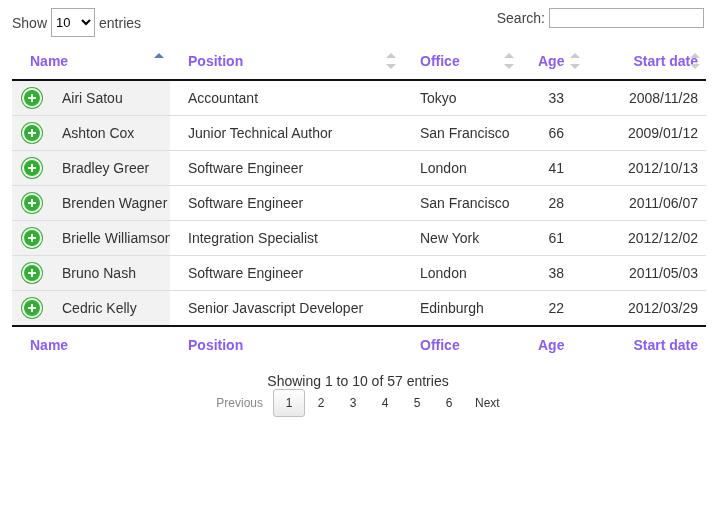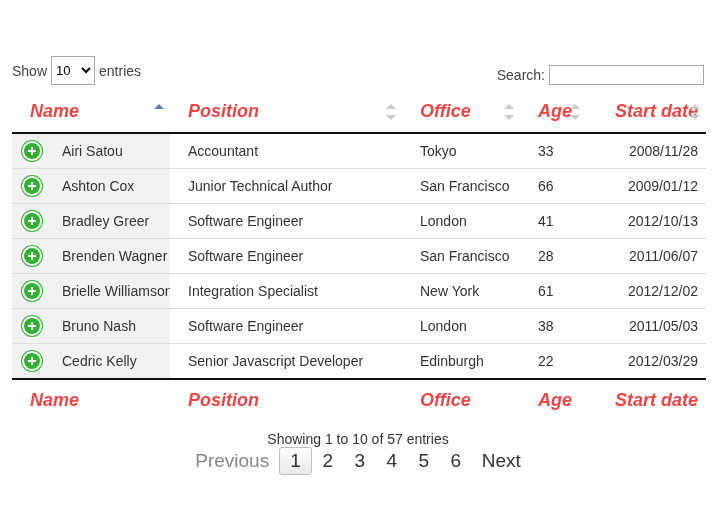--- a/index.html
+++ b/index.html
@@ -8,25 +8,24 @@
     padding: 8px 12px;
     font-family: "Helvetica Neue", Arial, sans-serif;
     font-size: 14px;
     color: #333;
     background: #fff;
     width: 716px;
   }
   .top-bar {
     display: flex;
     justify-content: space-between;
-    align-items: flex-end;
+    align-items: flex-start;
     padding: 0 0 6px 0;
     font-size: 14px;
     color: #444;
-    margin-top: 48px;
   }
   .top-bar .left-ctrl, .top-bar .right-ctrl {
     display: flex;
     align-items: center;
     gap: 4px;
   }
   select.entries {
     font-size: 13px;
     height: 29px;
     border: 1px solid #aaa;
@@ -40,38 +39,37 @@
     padding: 1px 4px;
   }
   table.dt {
     width: 100%;
     border-collapse: collapse;
     table-layout: fixed;
   }
   thead th, tfoot th {
     text-align: left;
     font-weight: 700;
-    color: #ef4444;
+    color: #8b5cf6;
     padding: 10px 8px 10px 18px;
-    font-size: 18px;
+    font-size: 14px;
     position: relative;
-    font-style: italic;
   }
   thead tr { border-bottom: 2px solid #111; }
   tfoot tr { border-top: 2px solid #111; }
   tbody td {
     padding: 9px 8px 9px 18px;
     border-top: 1px solid #ddd;
     font-size: 14px;
     vertical-align: middle;
     white-space: nowrap;
     overflow: hidden;
     text-overflow: ellipsis;
   }
-  th.col-age, td.col-age { text-align: left; padding-right: 22px; }
+  th.col-age, td.col-age { text-align: right; padding-right: 22px; }
   th.col-start, td.col-start { text-align: right; }
   td.col-name { background: #f2f2f2; }
   .name-cell { display: flex; align-items: center; gap: 22px; }
   .expand-icon {
     width: 16px; height: 16px; border-radius: 50%;
     background: #31b131;
     box-shadow: 0 0 0 2px #fff, 0 0 0 3px #31b131;
     position: relative;
     margin-left: -6px;
     flex: 0 0 auto;
@@ -99,21 +97,21 @@
     padding: 10px 0 2px 0;
     font-size: 14px; color: #333; flex-direction: column;
   }
   .pagination { display: flex; align-items: center; gap: 0; }
   .pagination .page-btn {
     min-width: 28px; height: 28px;
     display: flex; align-items: center; justify-content: center;
     padding: 0 10px;
     color: #333;
     cursor: pointer;
-    font-size: 19px;
+    font-size: 12px;
   }
   .pagination .page-btn.num { min-width: 32px; }
   .pagination .page-btn.current {
     border: 1px solid #bfbfbf;
     background: linear-gradient(#fff,#e9e9e9);
     border-radius: 3px;
   }
   .pagination .page-btn.disabled { color: #888; cursor: default; }
 
   col.c1 { width: 158px; }

